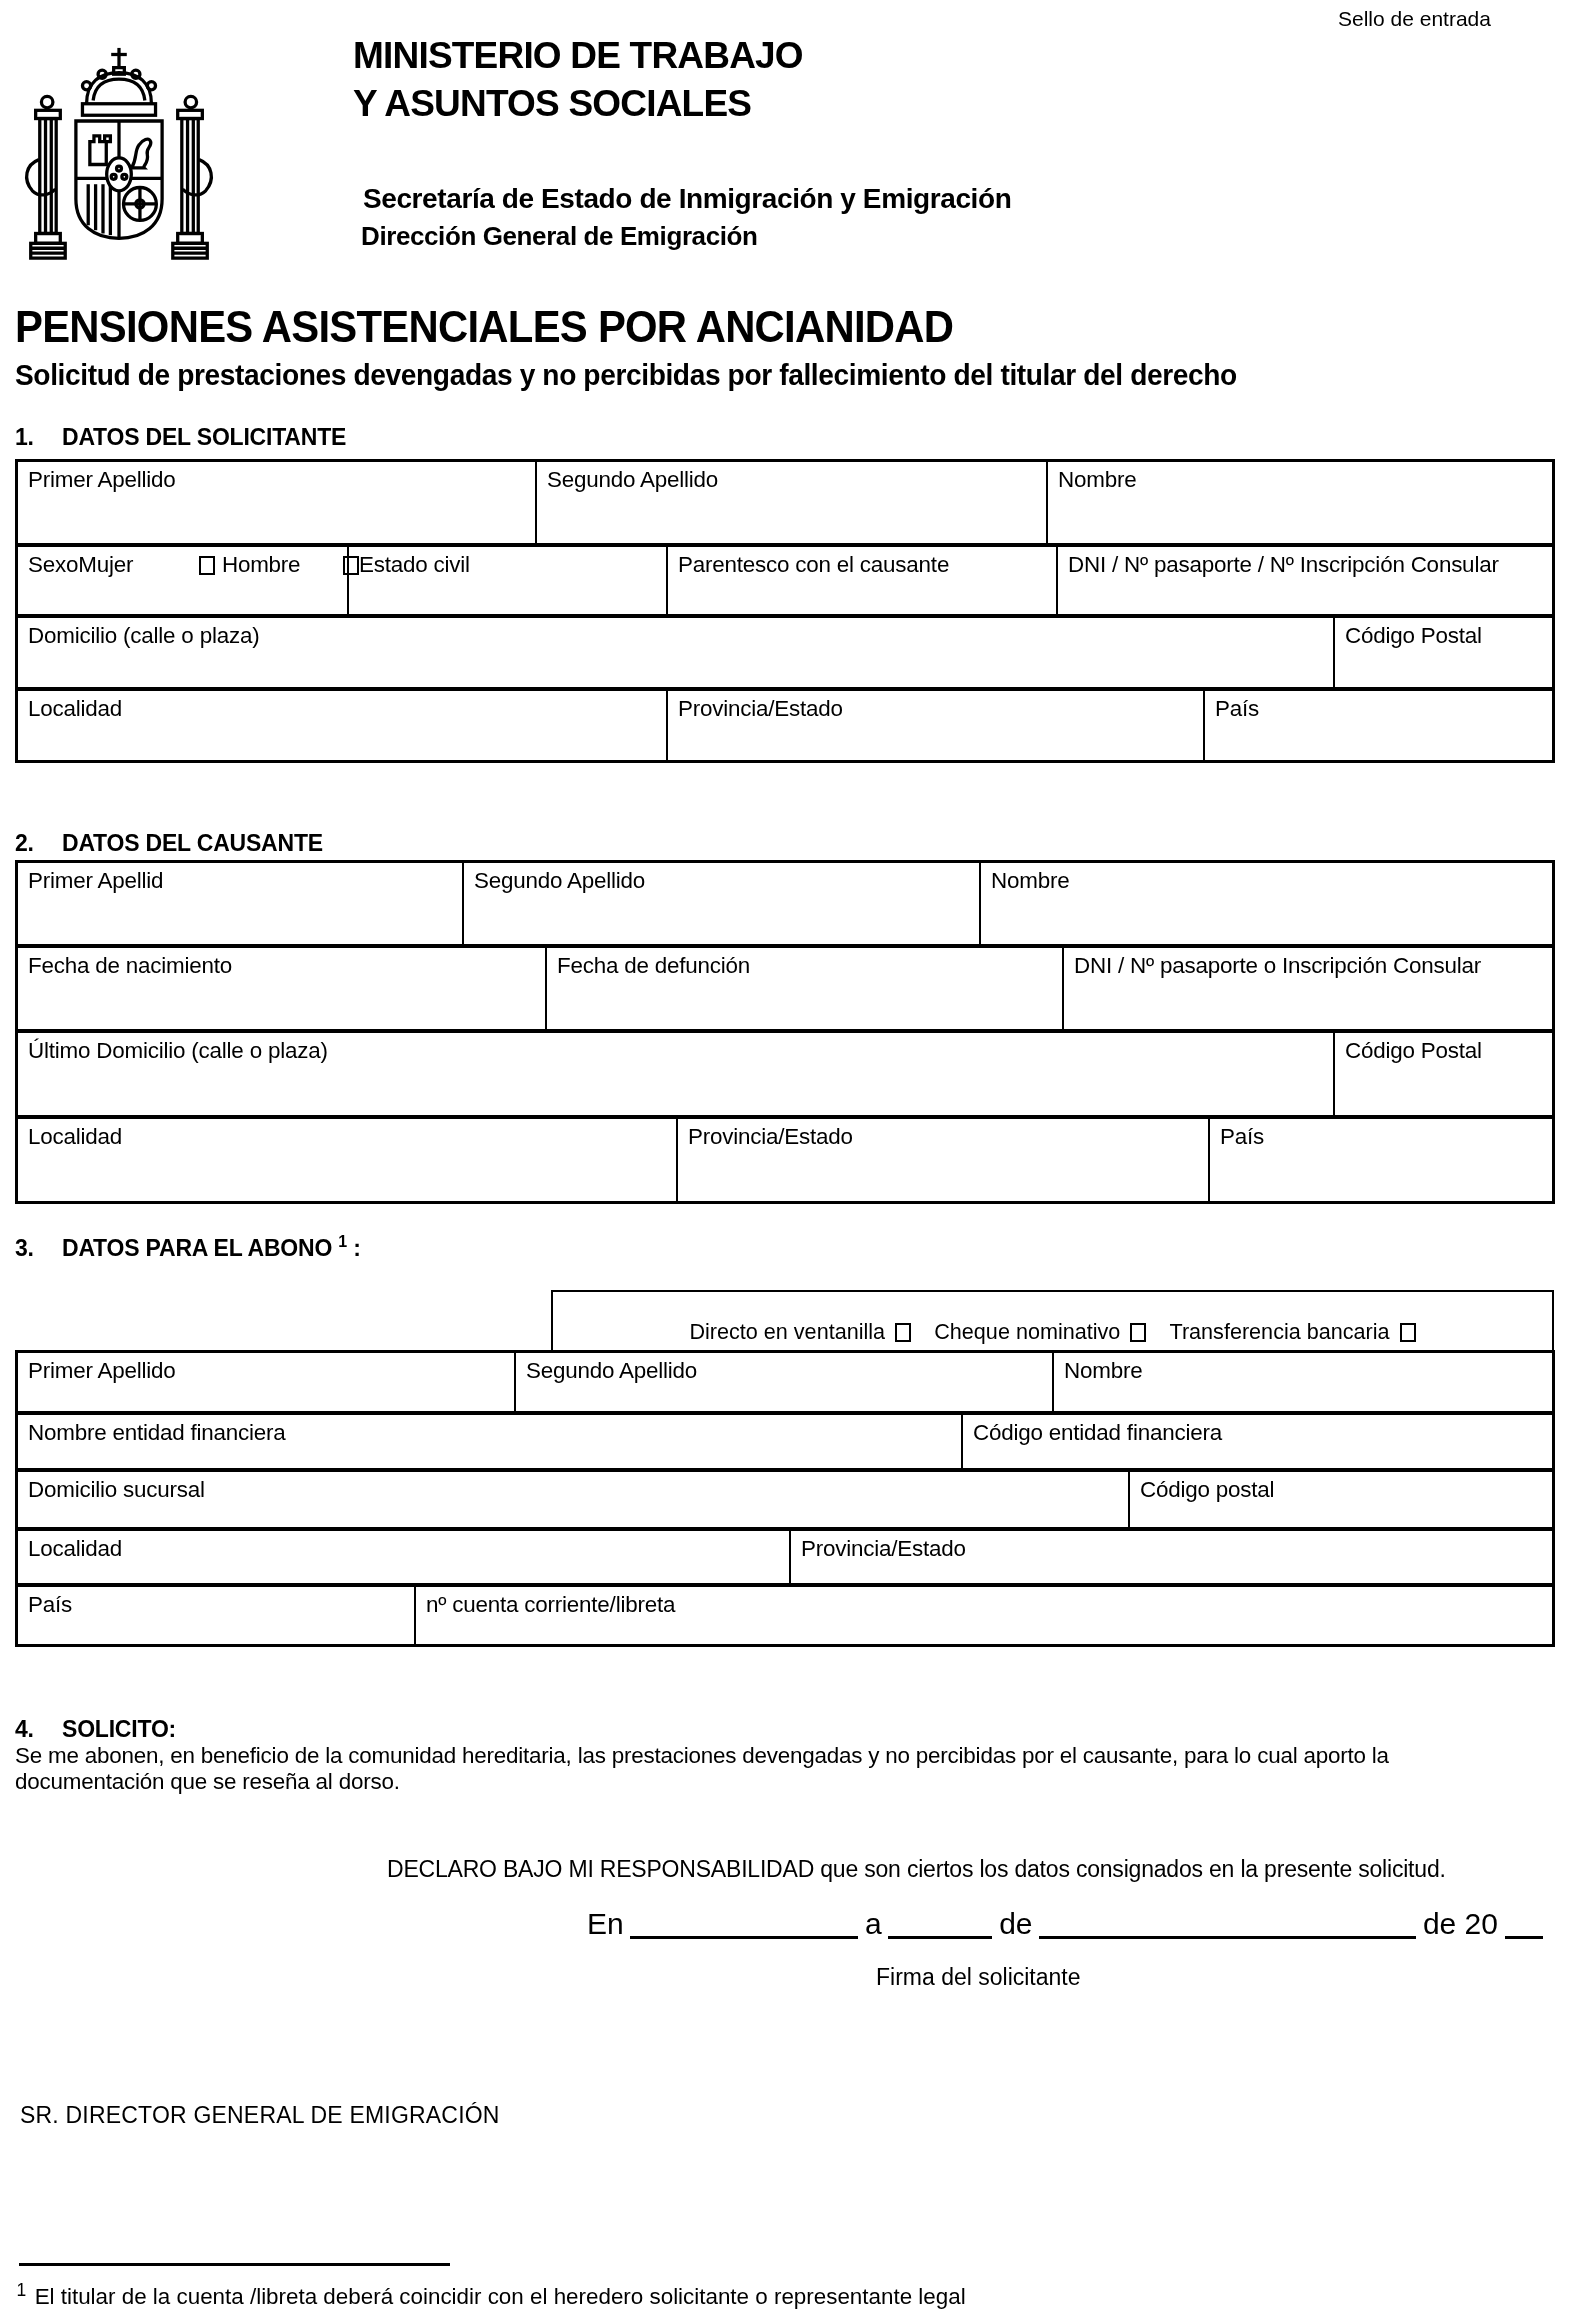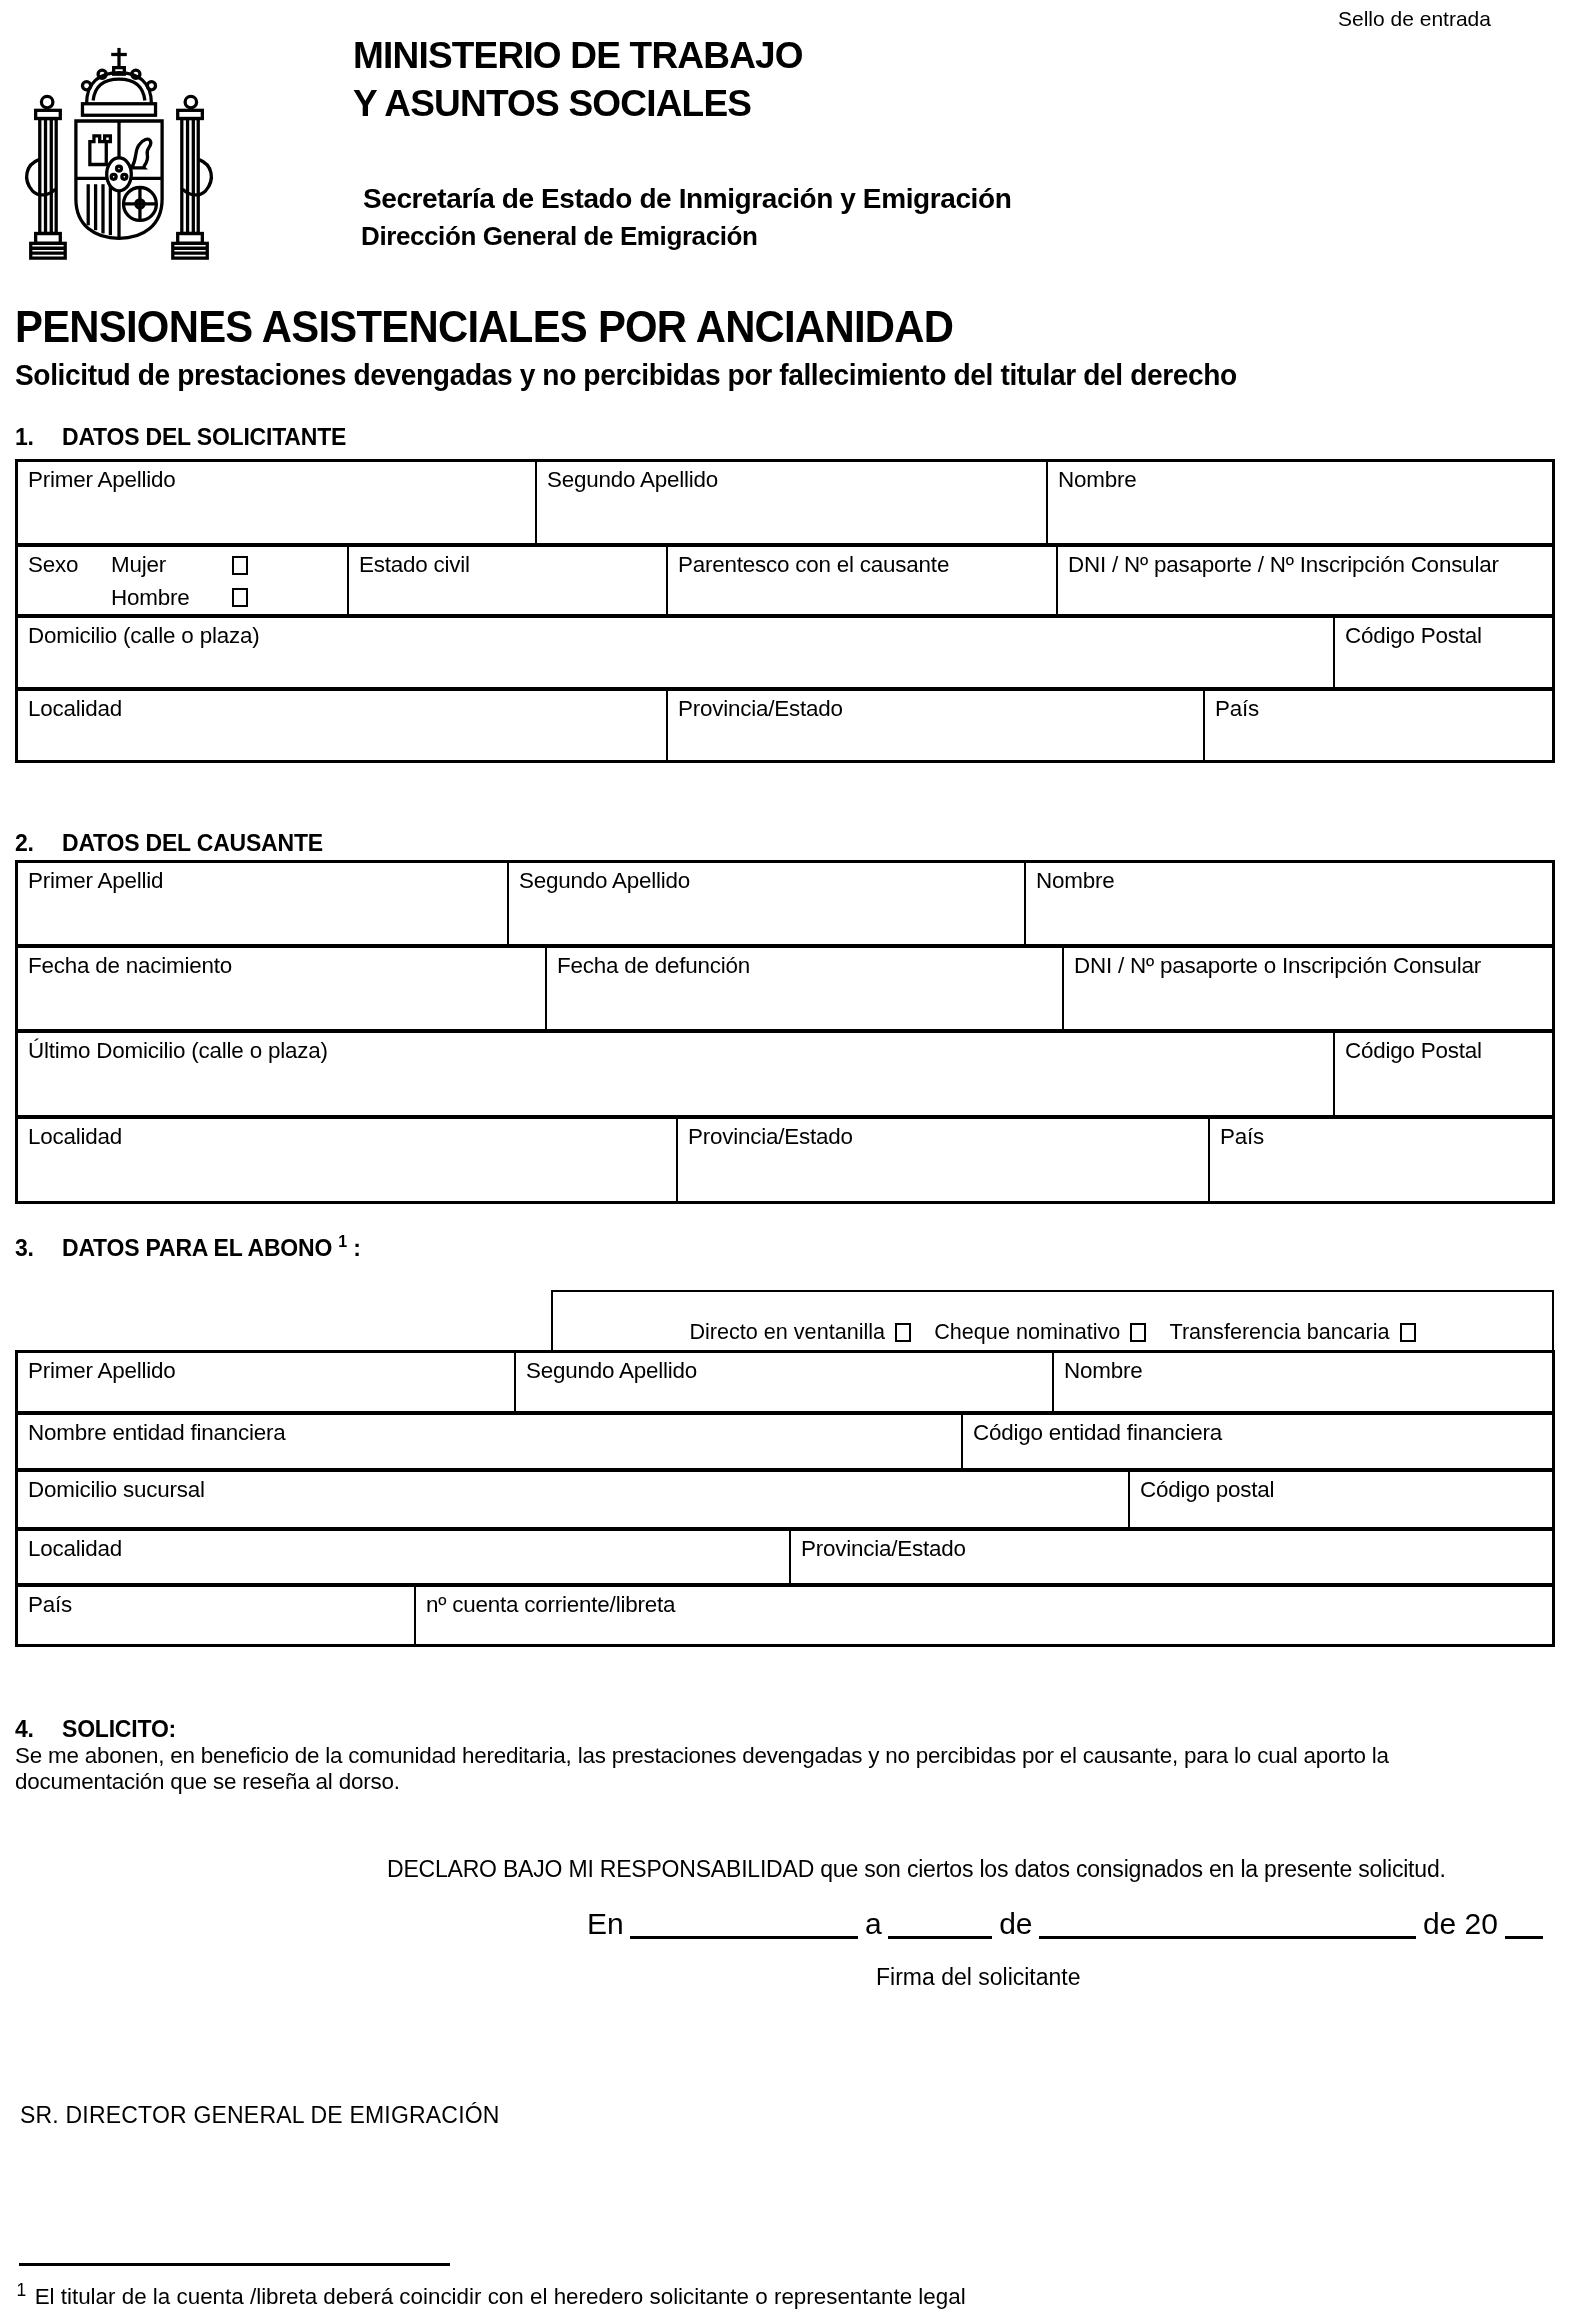--- a/index.html
+++ b/index.html
@@ -22,21 +22,21 @@
   
   .tbl{position:absolute;border:3.3px solid #000;box-sizing:border-box;background:#fff;}
   .row{display:flex;box-sizing:border-box;}
   .row + .row{border-top:4.2px solid #000;}
   .cell{box-sizing:border-box;padding:5px 10px;font-size:22.4px;letter-spacing:-0.2px;}
   .cell + .cell{border-left:2.5px solid #000;}
   .grow{flex:1 1 auto;}
   .cb{display:inline-block;width:16px;height:19px;border:2.5px solid #000;box-sizing:border-box;vertical-align:-3.3px;background:#fff;}
   .sexo-wrap{display:flex;}
   .sexo-lab{width:83px;}
-  .mh-col{display:flex;flex-direction:column;gap:6.7px;}
+  .mh-col{display:flex;flex-direction:row;gap:6.7px;}
   .mh-line{display:flex;width:137px;justify-content:space-between;align-items:center;}
   
   .paybox{position:absolute;border:2.5px solid #000;border-bottom:none;box-sizing:border-box;
           display:flex;align-items:flex-end;justify-content:center;padding-bottom:8.3px;
           font-size:21.6px;background:#fff;}
   .payopt{white-space:nowrap;margin:0 11.6px;}
   .payopt .cb{margin-left:10px;}
   
   .para{font-size:22.4px;line-height:26px;letter-spacing:-0.2px;}
   .decl{font-size:23px;letter-spacing:-0.2px;white-space:nowrap;}
@@ -165,21 +165,21 @@
       <div class="cell" style="width:537px;">Provincia/Estado</div>
       <div class="cell grow">País</div>
     </div>
   </div>
 
   <div class="abs shead" style="left:15px;top:830px;">
     <span class="num">2.</span><span>DATOS DEL CAUSANTE</span>
   </div>
   <div class="tbl" style="left:15px;top:860px;width:1540px;">
     <div class="row" style="height:81px;">
-      <div class="cell" style="width:489px;">Primer Apellid</div>
+      <div class="cell" style="width:444px;">Primer Apellid</div>
       <div class="cell" style="width:517px;">Segundo Apellido</div>
       <div class="cell grow">Nombre</div>
     </div>
     <div class="row" style="height:85px;">
       <div class="cell" style="width:527px;">Fecha de nacimiento</div>
       <div class="cell" style="width:517px;">Fecha de defunción</div>
       <div class="cell grow">DNI / Nº pasaporte o  Inscripción Consular</div>
     </div>
     <div class="row" style="height:86px;">
       <div class="cell" style="width:1315px;">Último Domicilio (calle o plaza)</div>

